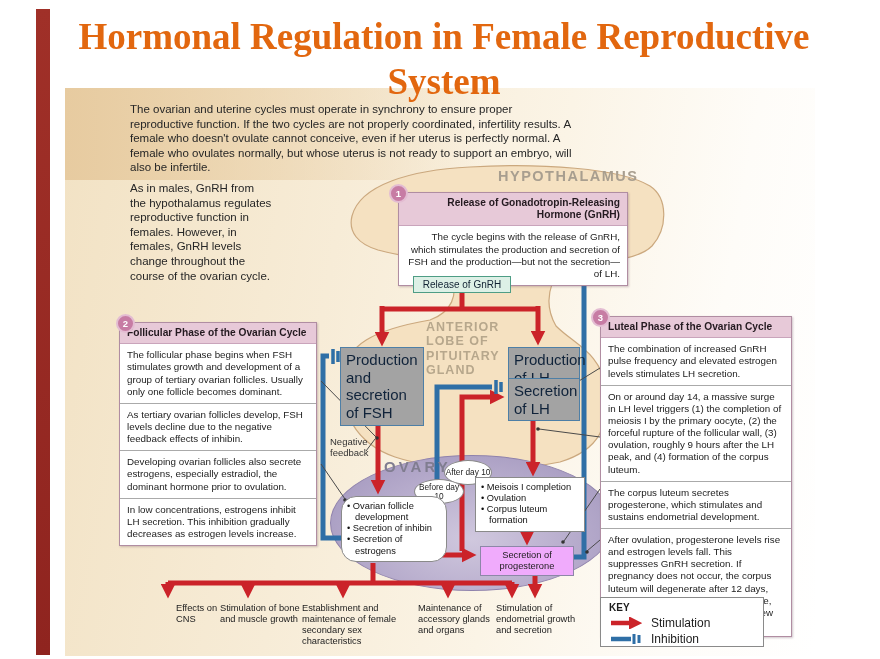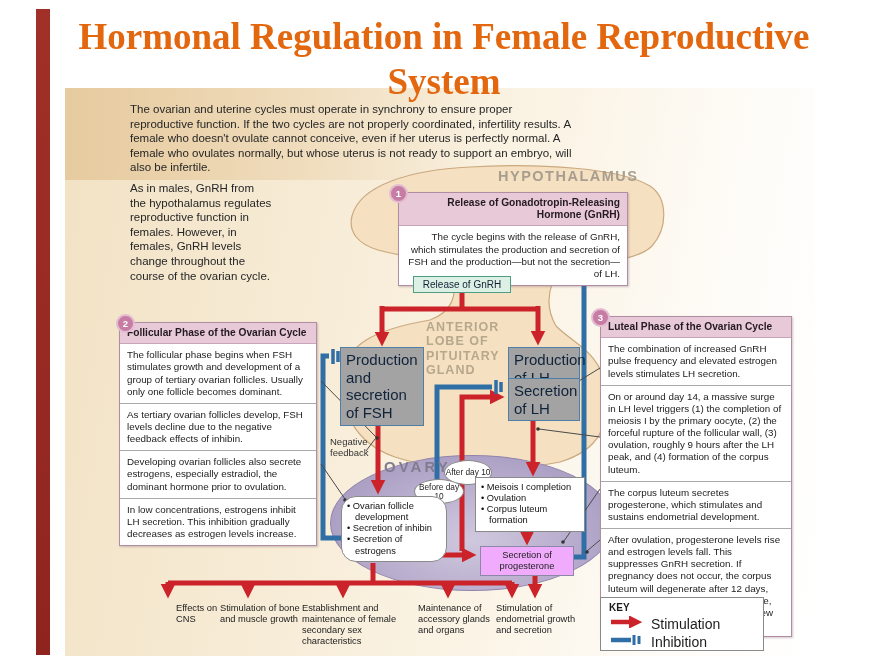--- a/index.html
+++ b/index.html
@@ -78,21 +78,21 @@
 
   .effect{top:603px;font-size:9.3px;line-height:1.18;color:#222;z-index:4;}
   #eff1{left:152px;width:46px;margin-left:24px;}
   #eff2{left:220px;width:80px;}
   #eff3{left:302px;width:98px;}
   #eff4{left:418px;width:74px;}
   #eff5{left:496px;width:82px;}
 
   #keybox{left:600px;top:597px;width:146px;background:#fff;border:1.4px solid #8a8a8a;z-index:4;padding:4px 8px 0;}
   #keybox .kt{font-weight:bold;font-size:10px;margin-bottom:3px;}
-  .krow{display:flex;align-items:flex-start;gap:8px;font-size:14px;margin-top:2px;}
+  .krow{display:flex;align-items:center;gap:8px;font-size:12px;margin-top:2px;}
 </style>
 </head>
 <body>
 
 <div id="page">
 
   <div id="accent-bar" class="abs"></div>
 
   <div id="title" class="abs">Hormonal Regulation in Female Reproductive System</div>
 

